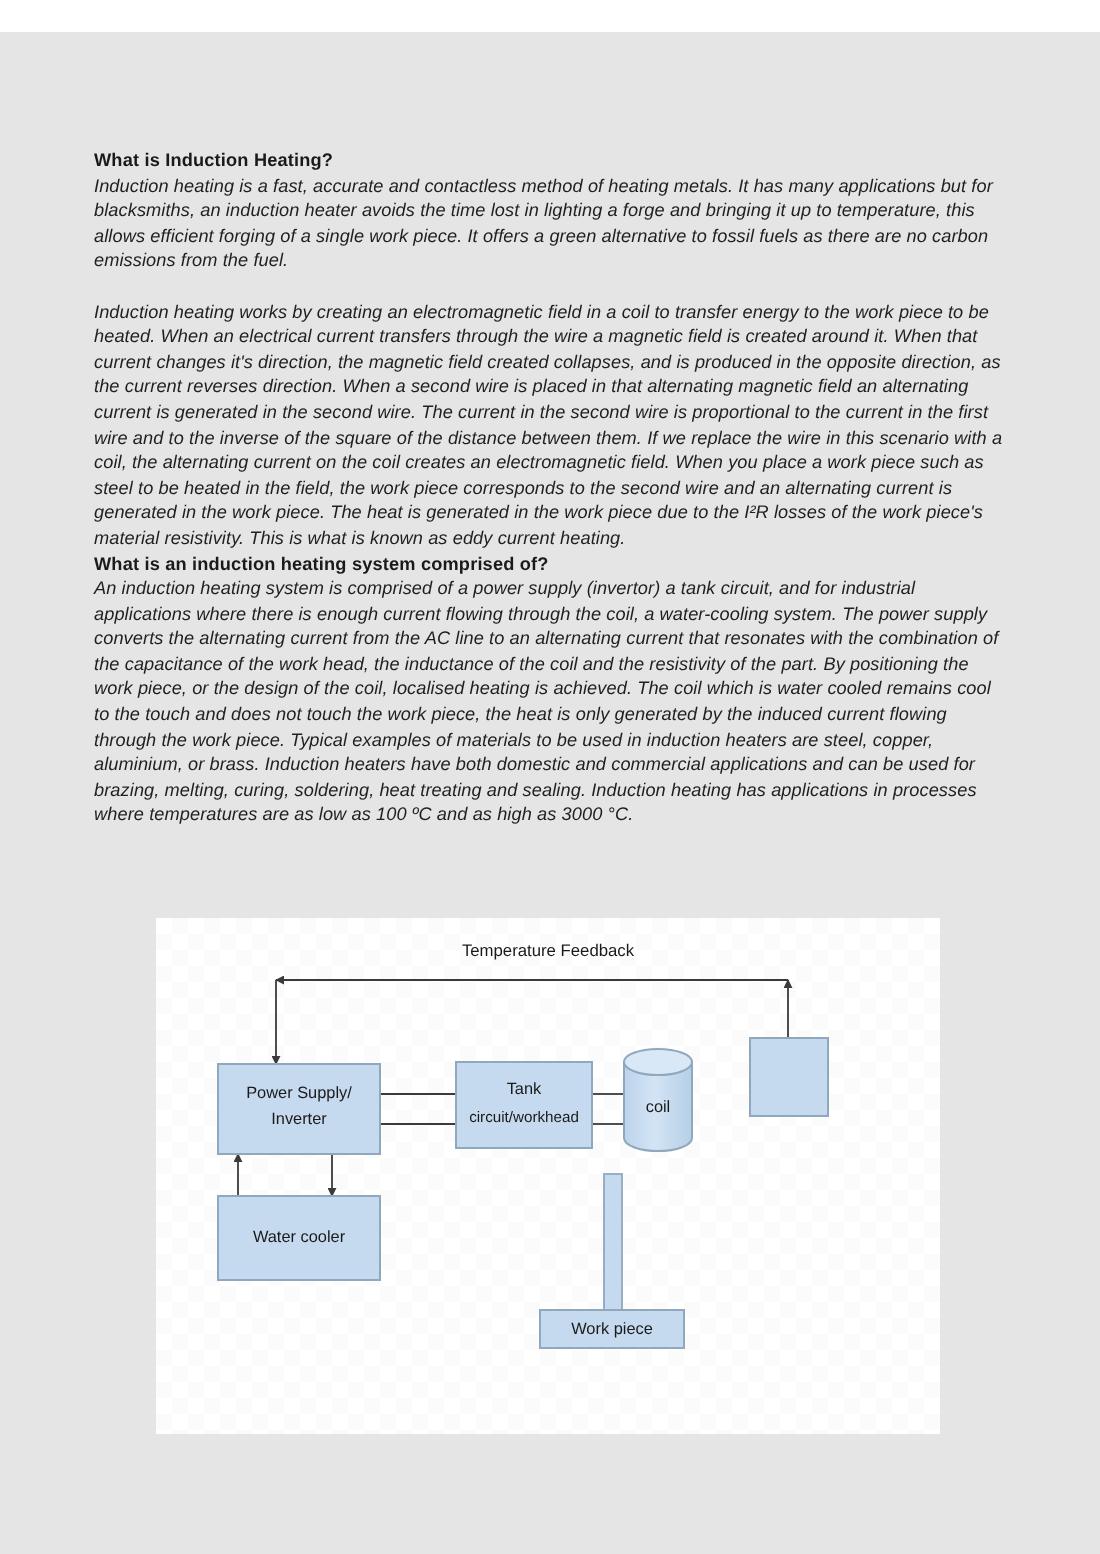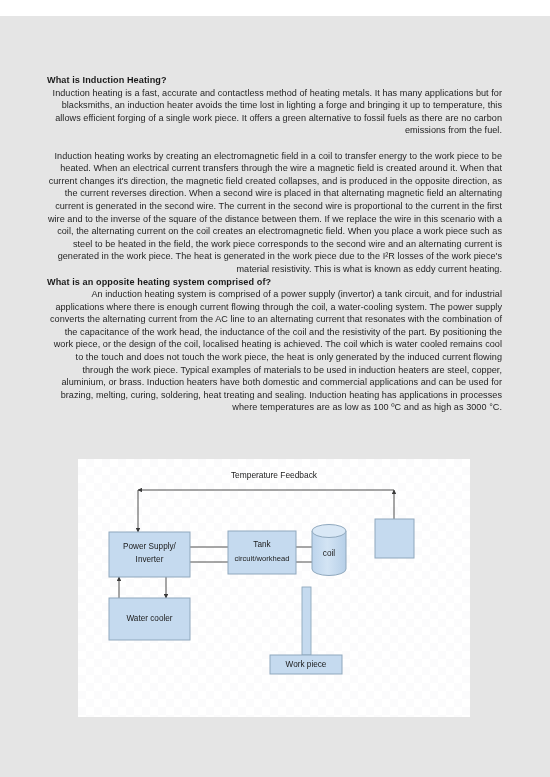--- a/index.html
+++ b/index.html
@@ -34,23 +34,24 @@
     font-weight: bold;
     line-height: 12.6px;
     margin: 0 0 0 0;
     letter-spacing: 0.01em;
     color: #1a1a1a;
   }
   p.para {
     font-size: 9.1px;
     line-height: 12.6px;
     margin: 0;
-    text-align: right;
+    text-align: left;
     color: #1f1f1f;
     letter-spacing: 0.005em;
+    font-style: italic;
   }
   .spacer-para { height: 12.6px; }
 
   
   .diagram-wrap {
     position: absolute;
     left: 78px;
     top: 443px;
     width: 392px;
     height: 258px;
@@ -110,21 +111,21 @@
   <div class="doc-body">
 
     <h2 class="heading">What is Induction Heating?</h2>
 
     <p class="para">Induction heating is a fast, accurate and contactless method of heating metals. It has many applications but for blacksmiths, an induction heater avoids the time lost in lighting a forge and bringing it up to temperature, this allows efficient forging of a single work piece.  It offers a green alternative to fossil fuels as there are no carbon emissions from the fuel.</p>
 
     <div class="spacer-para"></div>
 
     <p class="para">Induction heating works by creating an electromagnetic field in a coil to transfer energy to the work piece to be heated. When an electrical current transfers through the wire a magnetic field is created around it. When that current changes it's direction, the magnetic field created collapses, and is produced in the opposite direction, as the current reverses direction. When a second wire is placed in that alternating magnetic field an alternating current is generated in the second wire. The current in the second wire is proportional to the current in the first wire and to the inverse of the square of the distance between them. If we replace the wire in this scenario with a coil, the alternating current on the coil creates an electromagnetic field. When you place a work piece such as steel to be heated in the field, the work piece corresponds to the second wire and an alternating current is generated in the work piece. The heat is generated in the work piece due to the I²R losses of the work piece's material resistivity. This is what is known as eddy current heating.</p>
 
-    <h2 class="heading">What is an opposite heating system comprised of?</h2>
+    <h2 class="heading">What is an induction heating system comprised of?</h2>
 
     <p class="para">An induction heating system is comprised of a power supply (invertor) a tank circuit, and for industrial applications where there is enough current flowing through the coil, a water-cooling system. The power supply converts the alternating current from the AC line to an alternating current that resonates with the combination of the capacitance of the work head, the inductance of the coil and the resistivity of the part. By positioning the work piece, or the design of the coil, localised heating is achieved. The coil which is water cooled remains cool to the touch and does not touch the work piece, the heat is only generated by the induced current flowing through the work piece. Typical examples of materials to be used in induction heaters are steel, copper, aluminium, or brass. Induction heaters have both domestic and commercial applications and can be used for brazing, melting, curing, soldering, heat treating and sealing. Induction heating has applications in processes where temperatures are as low as 100 ºC and as high as 3000 °C.</p>
 
   </div>
 
   <div class="diagram-wrap">
     <svg class="diagram-svg" viewBox="0 0 392 258" xmlns="http://www.w3.org/2000/svg">
 
       <defs>
         <marker id="arrowEnd" viewBox="0 0 10 10" refX="9" refY="5" markerWidth="5" markerHeight="5" orient="auto-start-reverse">

